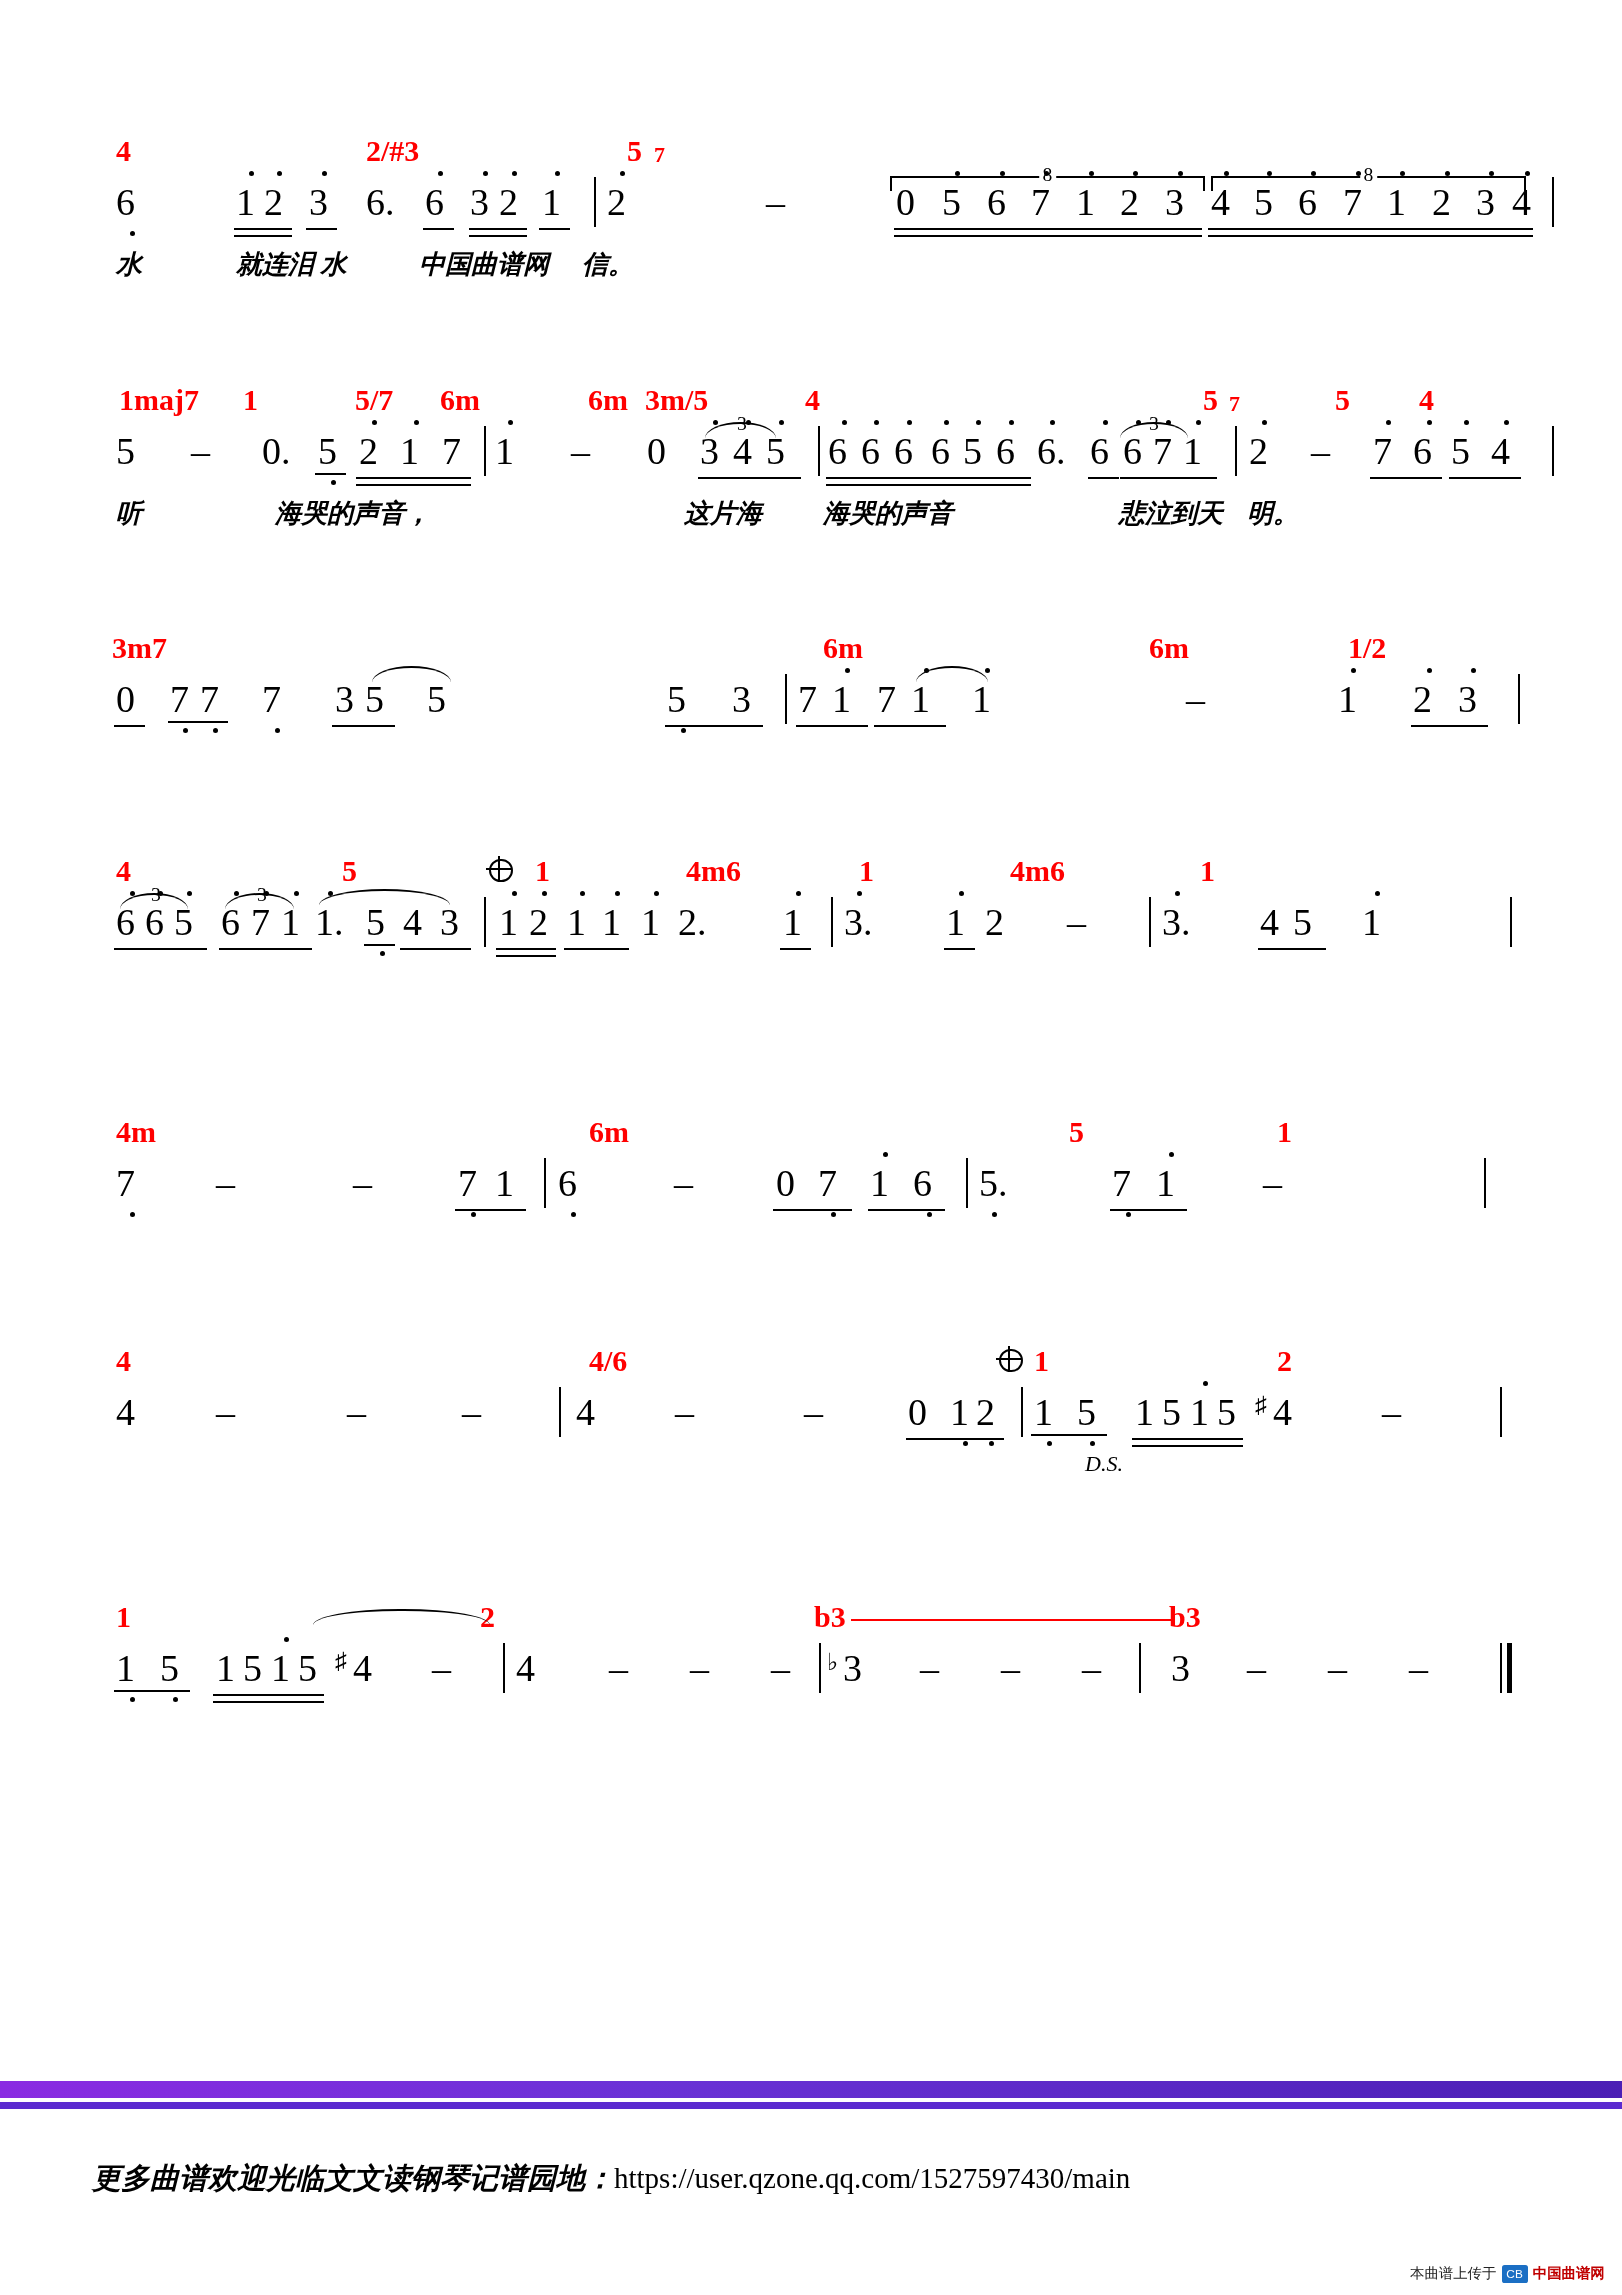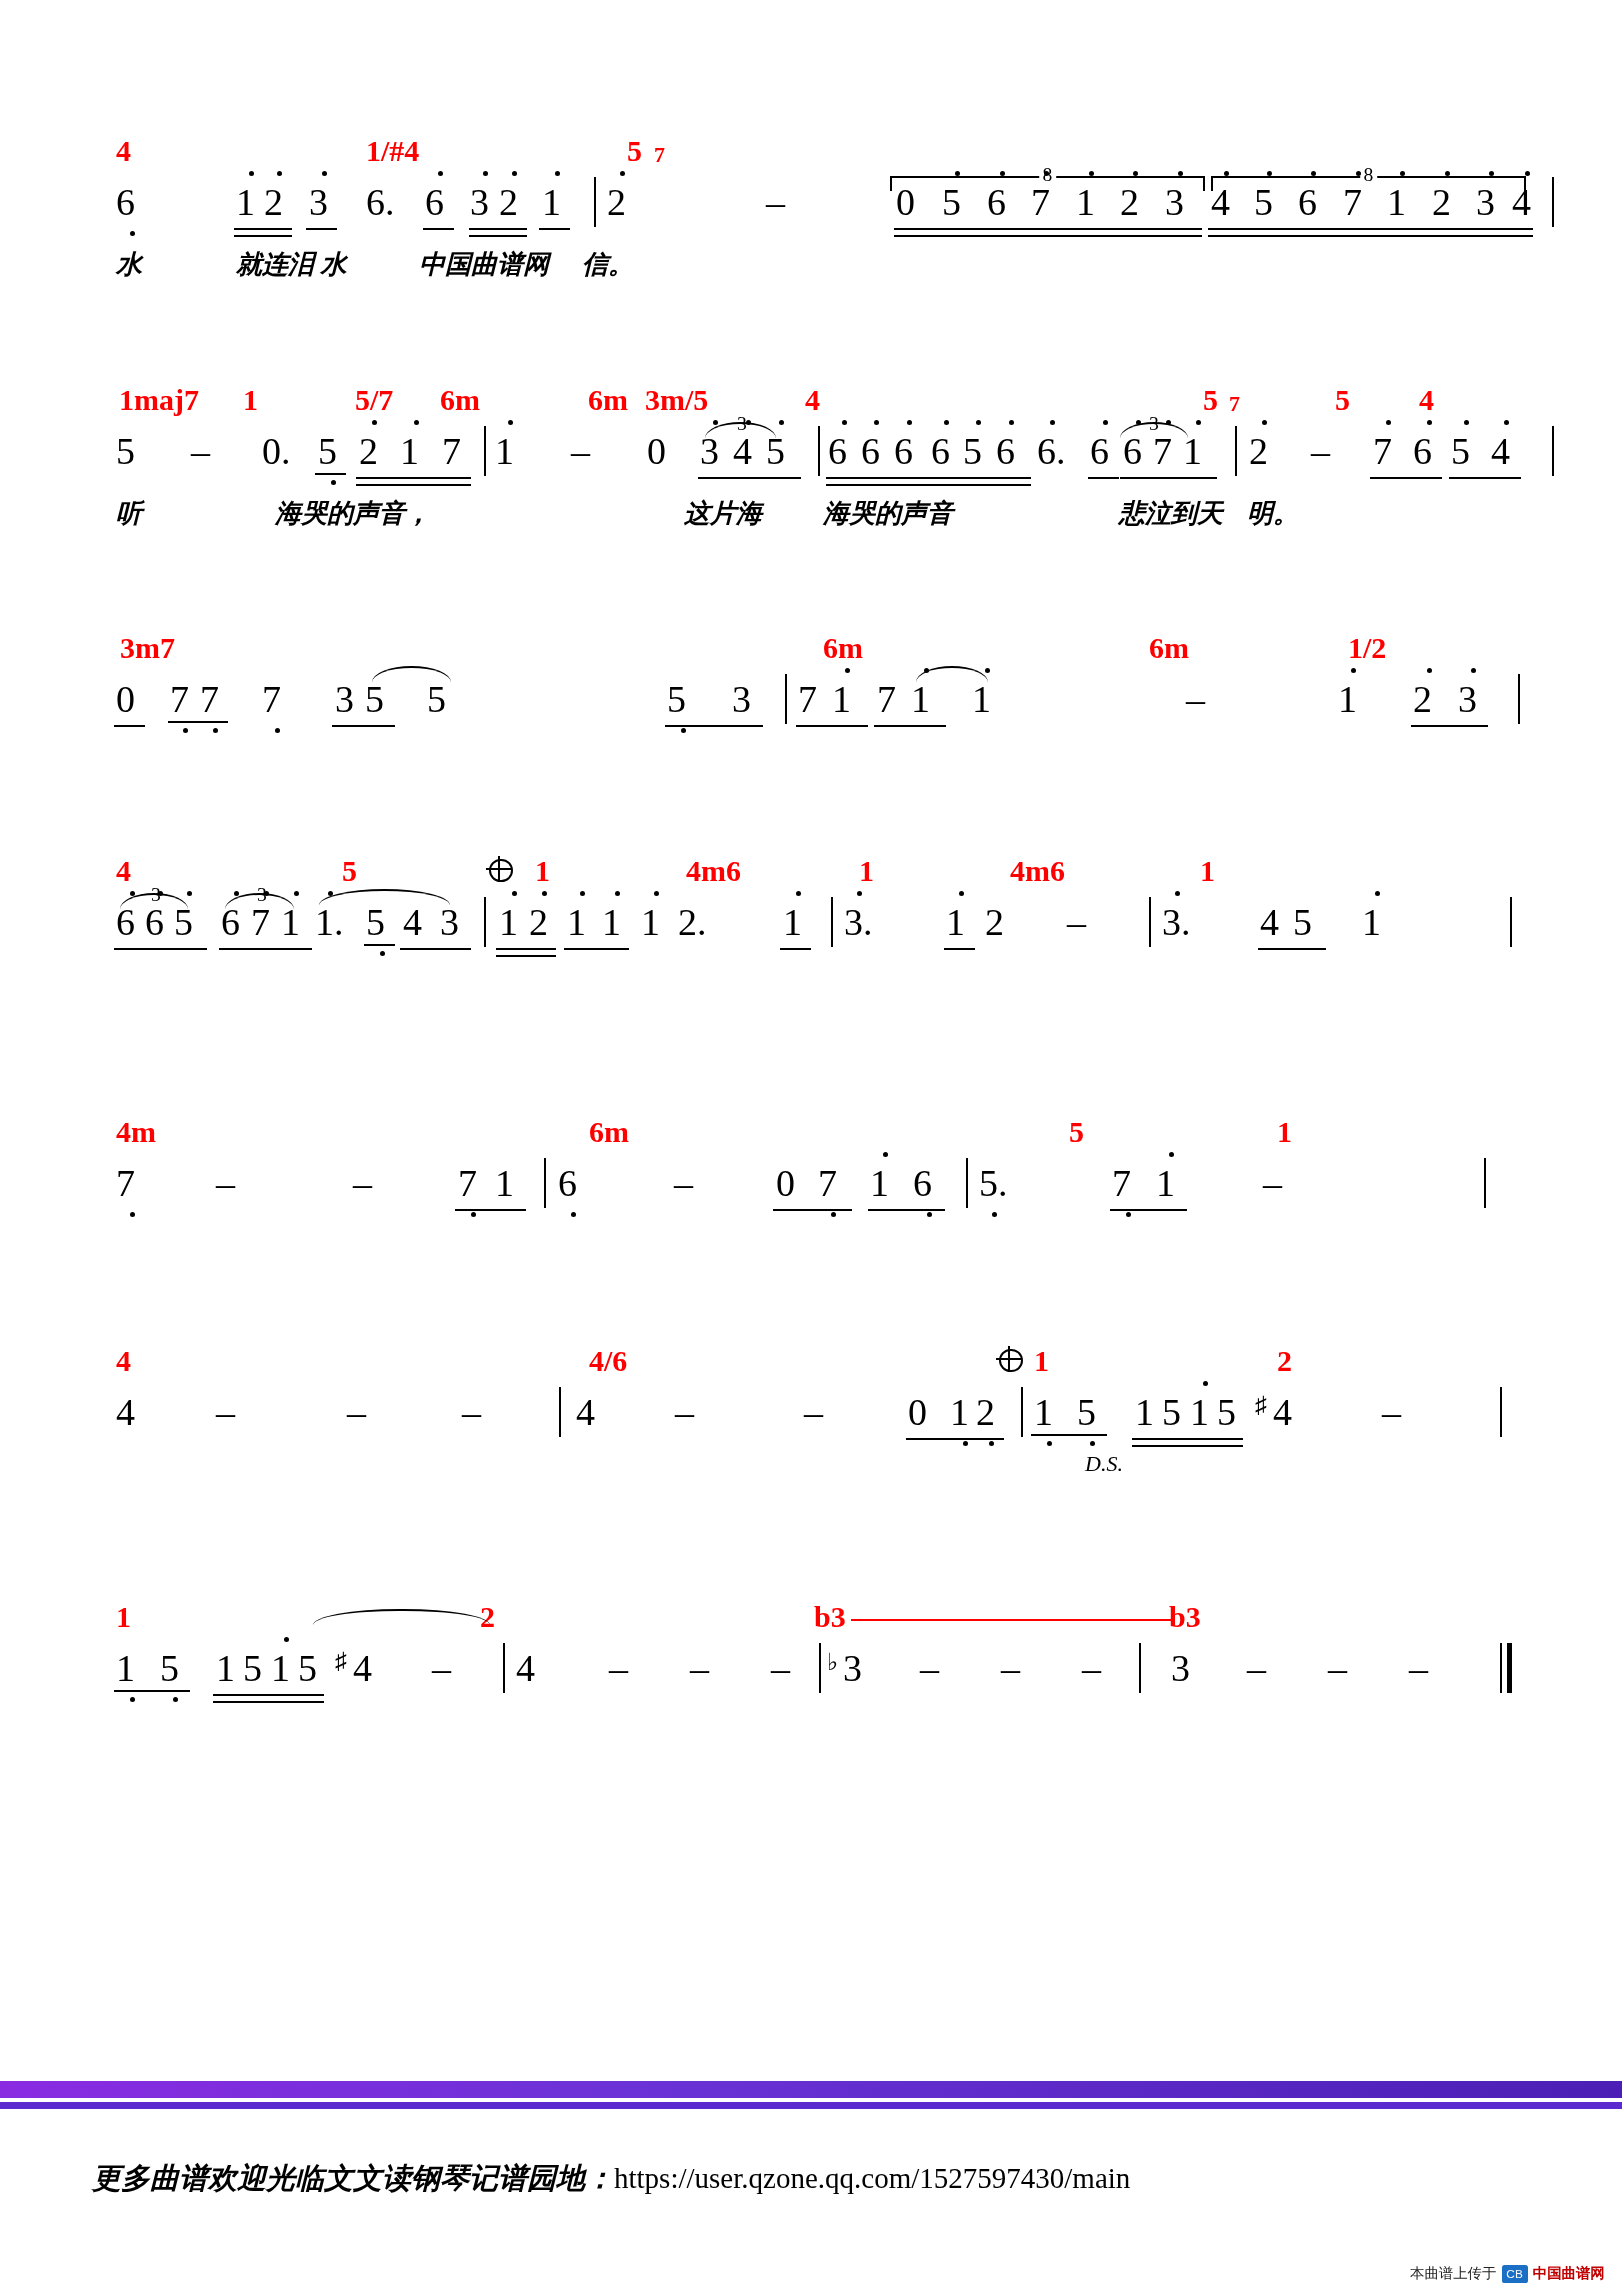--- a/index.html
+++ b/index.html
@@ -197,21 +197,21 @@
   .credit .cn-red { color: #c00000; font-weight: 700; }
 </style>
 </head>
 <body>
 
 <div class="sheet">
 
   <div class="system" style="position:absolute; left:0; top:131px; width:1623px;">
     <div class="chords">
       <div class="chord" style="left:116px;">4</div>
-      <div class="chord" style="left:366px;">1/#4</div>
+      <div class="chord" style="left:366px;">2/#3</div>
       <div class="chord" style="left:627px;">5</div>
       <div class="chord" style="left:654px; font-size:22px;">7</div>
     </div>
     <div class="staffline">
       <div class="note" style="left:116px;">6</div>
       <div class="dot" style="left:130px; top:63px;"></div>
 
       <div class="note" style="left:236px;">1</div>
       <div class="dot" style="left:249px; top:2.6px;"></div>
       <div class="note" style="left:264px;">2</div>
@@ -397,21 +397,21 @@
       <div class="lyric" style="left:275px;">海哭的声音，</div>
       <div class="lyric" style="left:684px;">这片海</div>
       <div class="lyric" style="left:823px;">海哭的声音</div>
       <div class="lyric" style="left:1119px;">悲泣到天</div>
       <div class="lyric" style="left:1247px;">明。</div>
     </div>
   </div>
 
   <div class="system" style="position:absolute; left:0; top:628px; width:1623px;">
     <div class="chords">
-      <div class="chord" style="left:120px;text-align:center;">3m7</div>
+      <div class="chord" style="left:112px;text-align:center;">3m7</div>
       <div class="chord" style="left:823px;">6m</div>
       <div class="chord" style="left:1149px;">6m</div>
       <div class="chord" style="left:1348px;">1/2</div>
     </div>
     <div class="staffline">
       <div class="note" style="left:116px;">0</div>
       <div class="ul" style="left:114px; top:60px; width:31px;"></div>
       <div class="note" style="left:170px;">7</div>
       <div class="dot" style="left:183px; top:63px;"></div>
       <div class="note" style="left:200px;">7</div>

